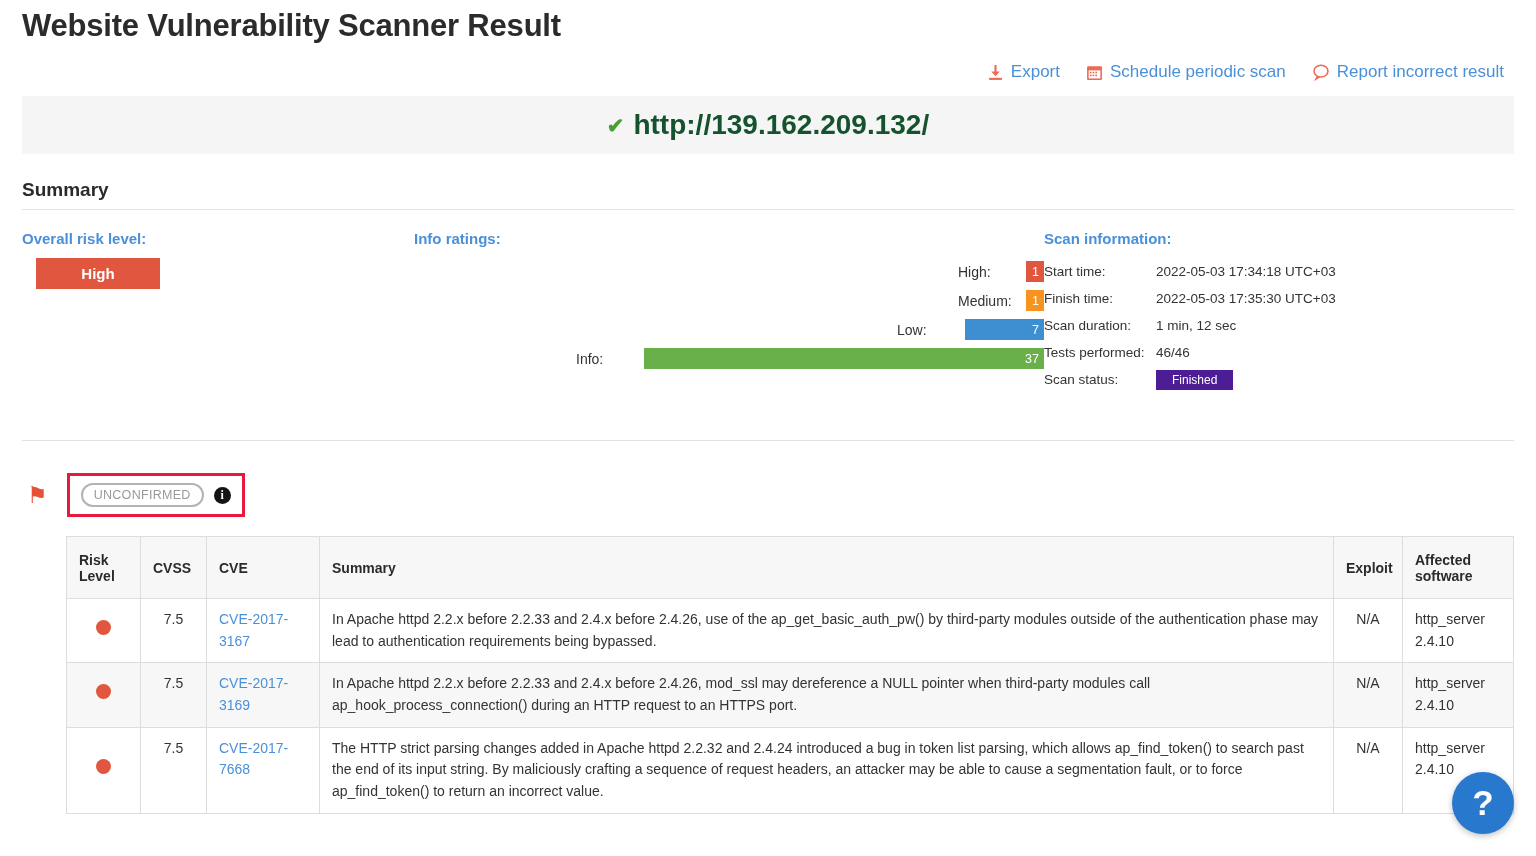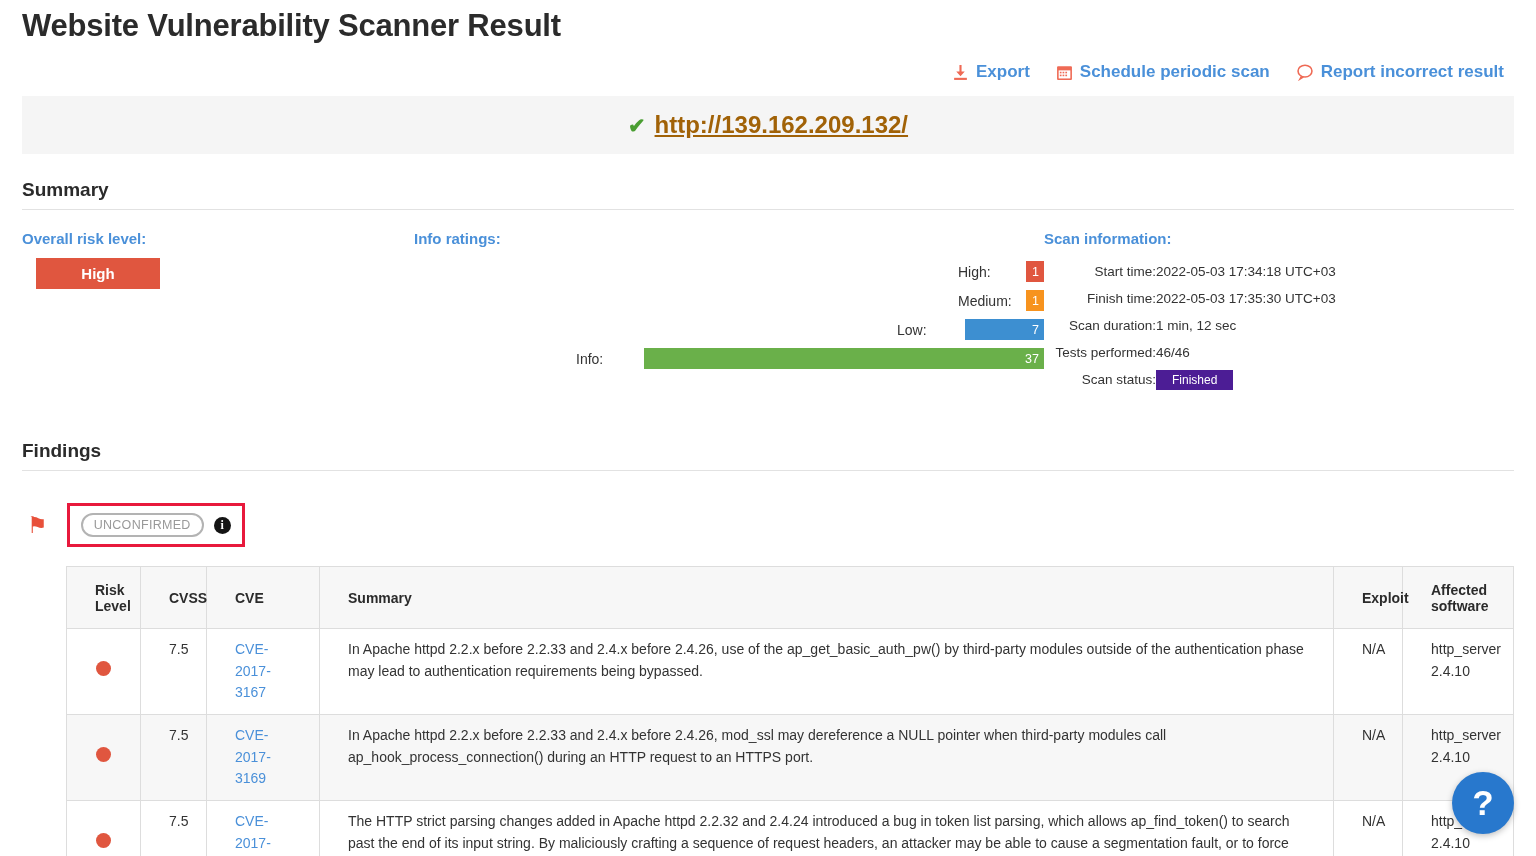--- a/index.html
+++ b/index.html
@@ -22,21 +22,20 @@
     letter-spacing: -0.2px;
   }
 
   .actions {
     display: flex;
     justify-content: flex-end;
     align-items: center;
     gap: 26px;
     margin-top: 18px;
     padding-right: 10px;
-    font-weight: bold;
   }
   .action-link {
     display: inline-flex;
     align-items: center;
     gap: 7px;
     color: #4a90d9;
     font-size: 17px;
     text-decoration: none;
     cursor: pointer;
     white-space: nowrap;
@@ -47,21 +46,21 @@
   .url-bar {
     margin-top: 14px;
     background: #f5f5f5;
     height: 58px;
     display: flex;
     align-items: center;
     justify-content: center;
     gap: 9px;
   }
   .url-check { color: #4a9e32; font-size: 21px; font-weight: bold; line-height: 1; }
-  .url-text { font-size: 24px; font-weight: bold; color: #a16207; text-decoration: underline; }
+  .url-text { font-size: 28px; font-weight: bold; color: #14532d; }
 
   
   .section {
     margin-top: 25px;
   }
   .section-title {
     font-size: 19px;
     font-weight: bold;
     color: #2b2b2b;
     margin: 0 0 8px 0;
@@ -124,21 +123,20 @@
     min-width: 16px;
   }
 
   
   .scan-rows { margin-top: 2px; }
   .scan-row {
     display: flex;
     align-items: center;
     height: 27px;
     font-size: 13.5px;
-    text-align: right;
   }
   .scan-key { width: 112px; color: #333333; }
   .scan-val { color: #333333; }
   .status-badge {
     background: #4c1d95;
     color: #ffffff;
     font-size: 12px;
     padding: 3px 16px;
     display: inline-block;
   }
@@ -193,21 +191,21 @@
   .findings-table {
     margin: 19px 0 0 44px;
     width: 1448px;
     border-collapse: collapse;
     table-layout: fixed;
   }
   .findings-table th,
   .findings-table td {
     border: 1px solid #dddddd;
     vertical-align: top;
-    padding: 10px 28px;
+    padding: 10px 12px;
   }
   .findings-table thead th {
     background: #f7f7f7;
     font-size: 14px;
     font-weight: bold;
     color: #2b2b2b;
     text-align: left;
     height: 62px;
     vertical-align: middle;
   }
@@ -351,21 +349,20 @@
             <span class="scan-key">Scan status:</span>
             <span class="status-badge">Finished</span>
           </div>
         </div>
       </div>
 
     </div>
   </div>
 
   <div class="section" style="margin-top:47px;">
-    <div class="section-title">Findings</div>
     <div class="section-rule"></div>
 
     <div class="finding-head">
       <span class="flag-icon">⚑</span>
       <span class="highlight-box">
         <span class="unconfirmed-badge">UNCONFIRMED</span>
         <span class="info-icon">i</span>
       </span>
     </div>
 

